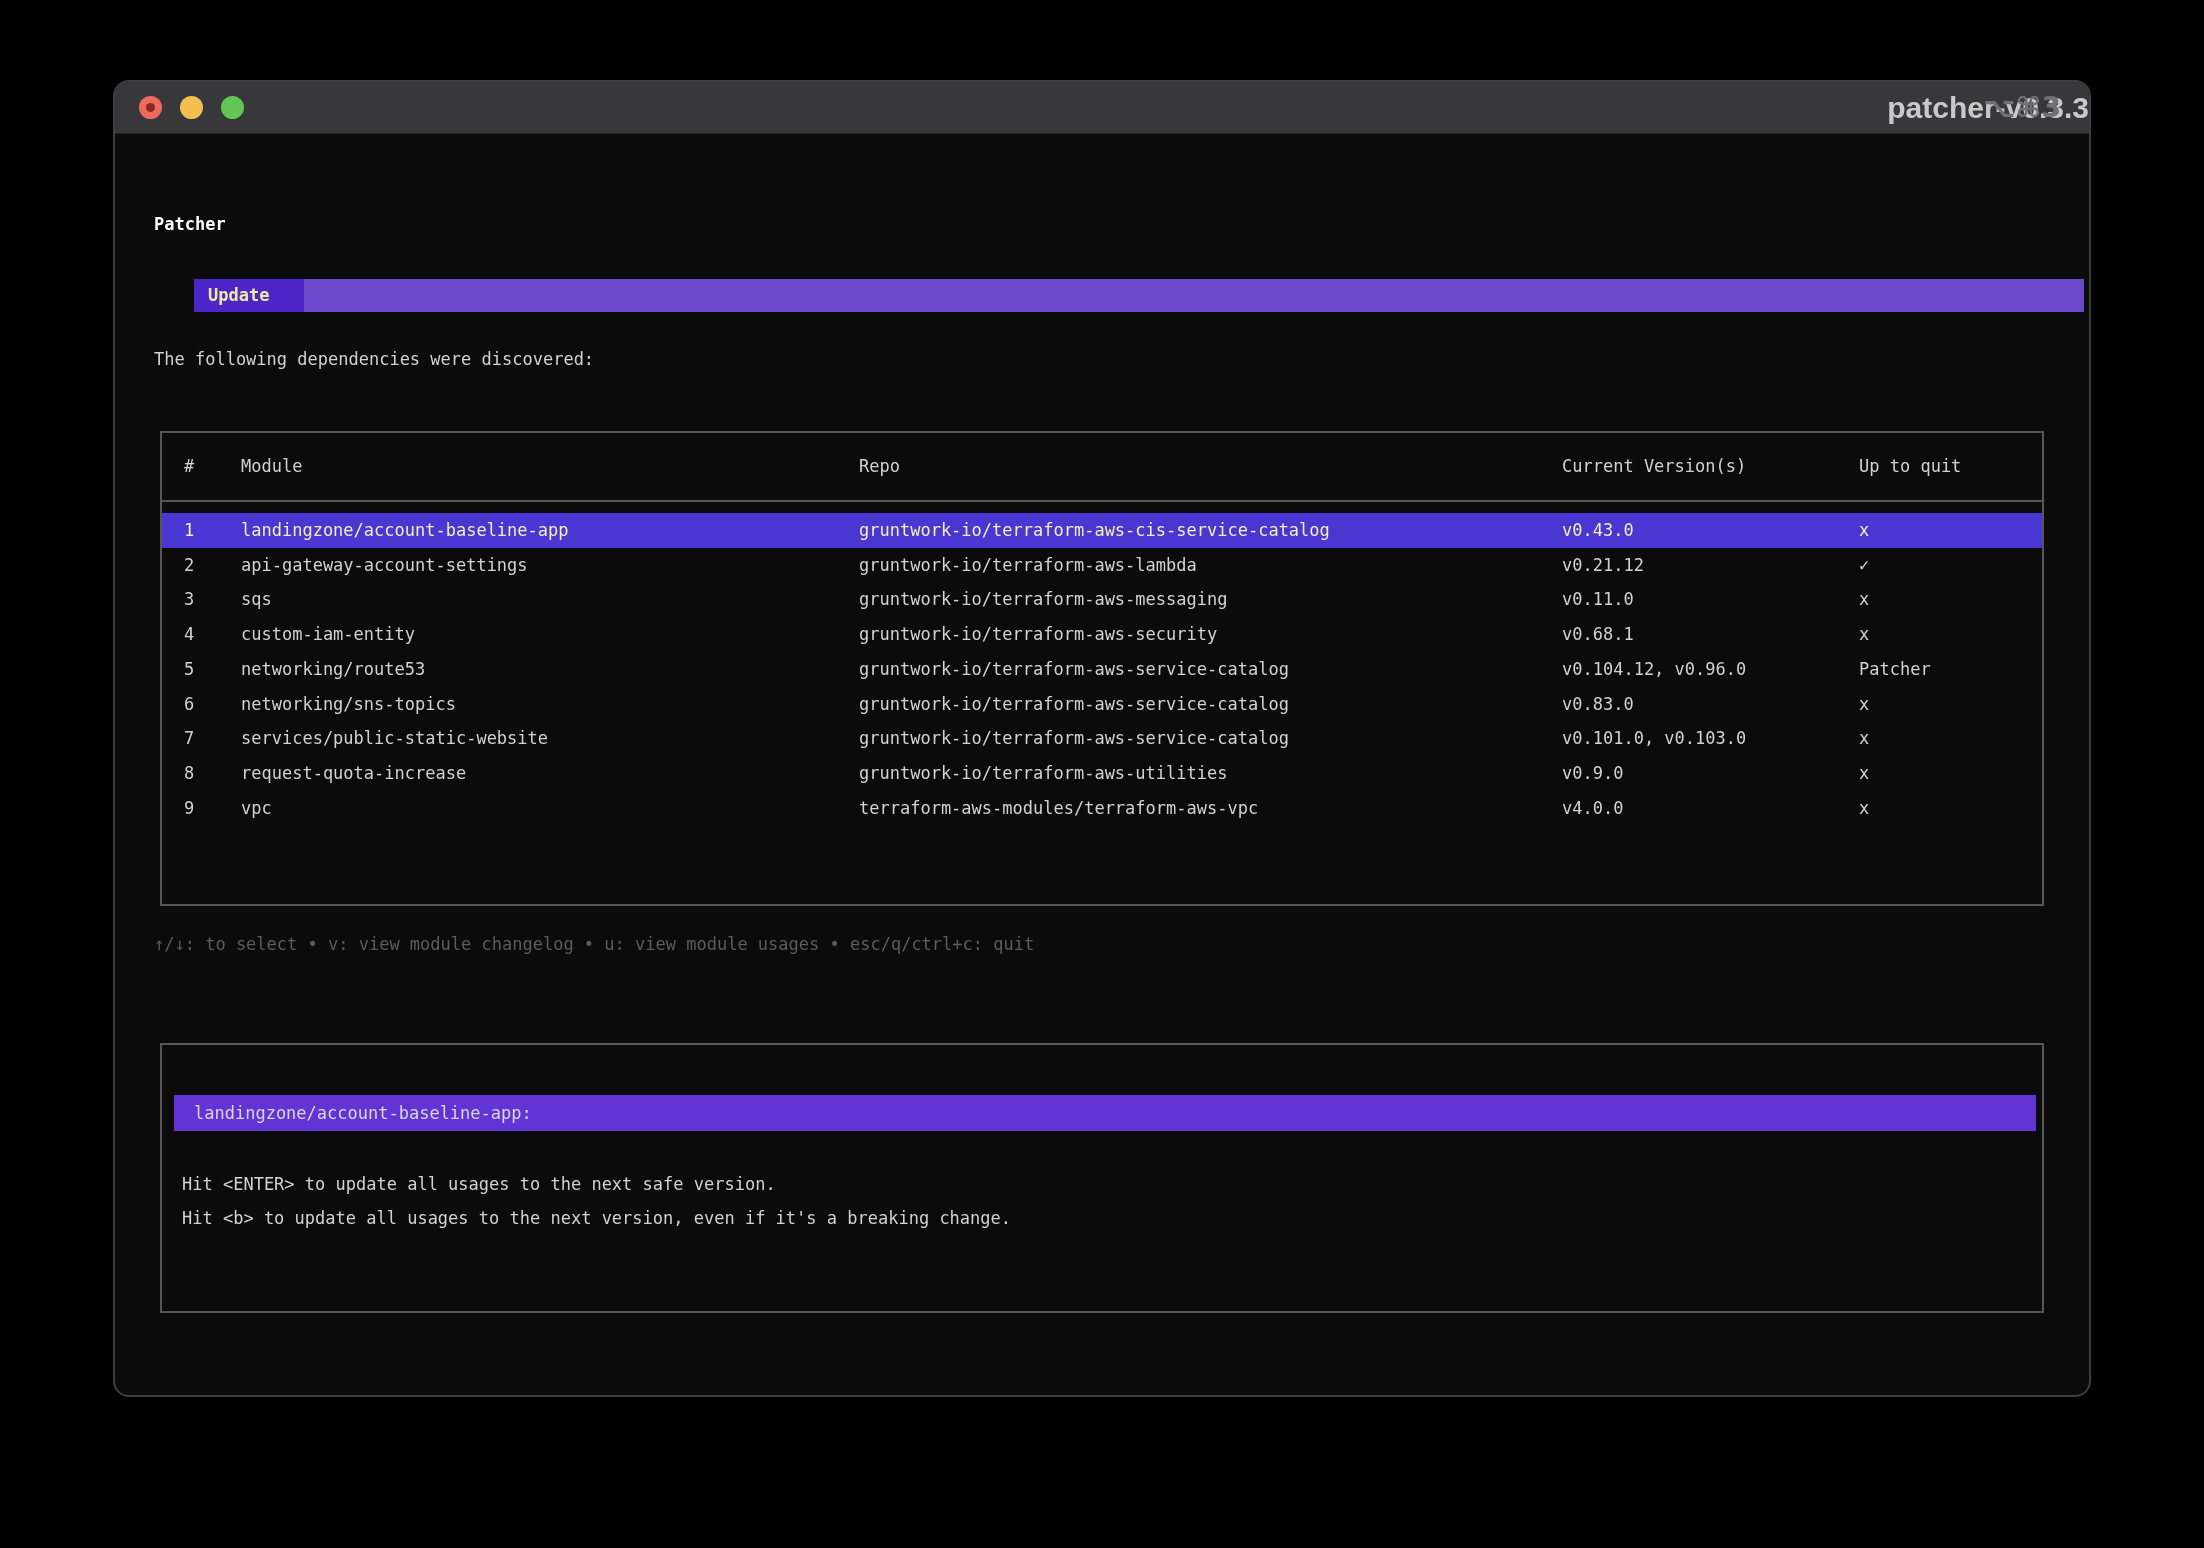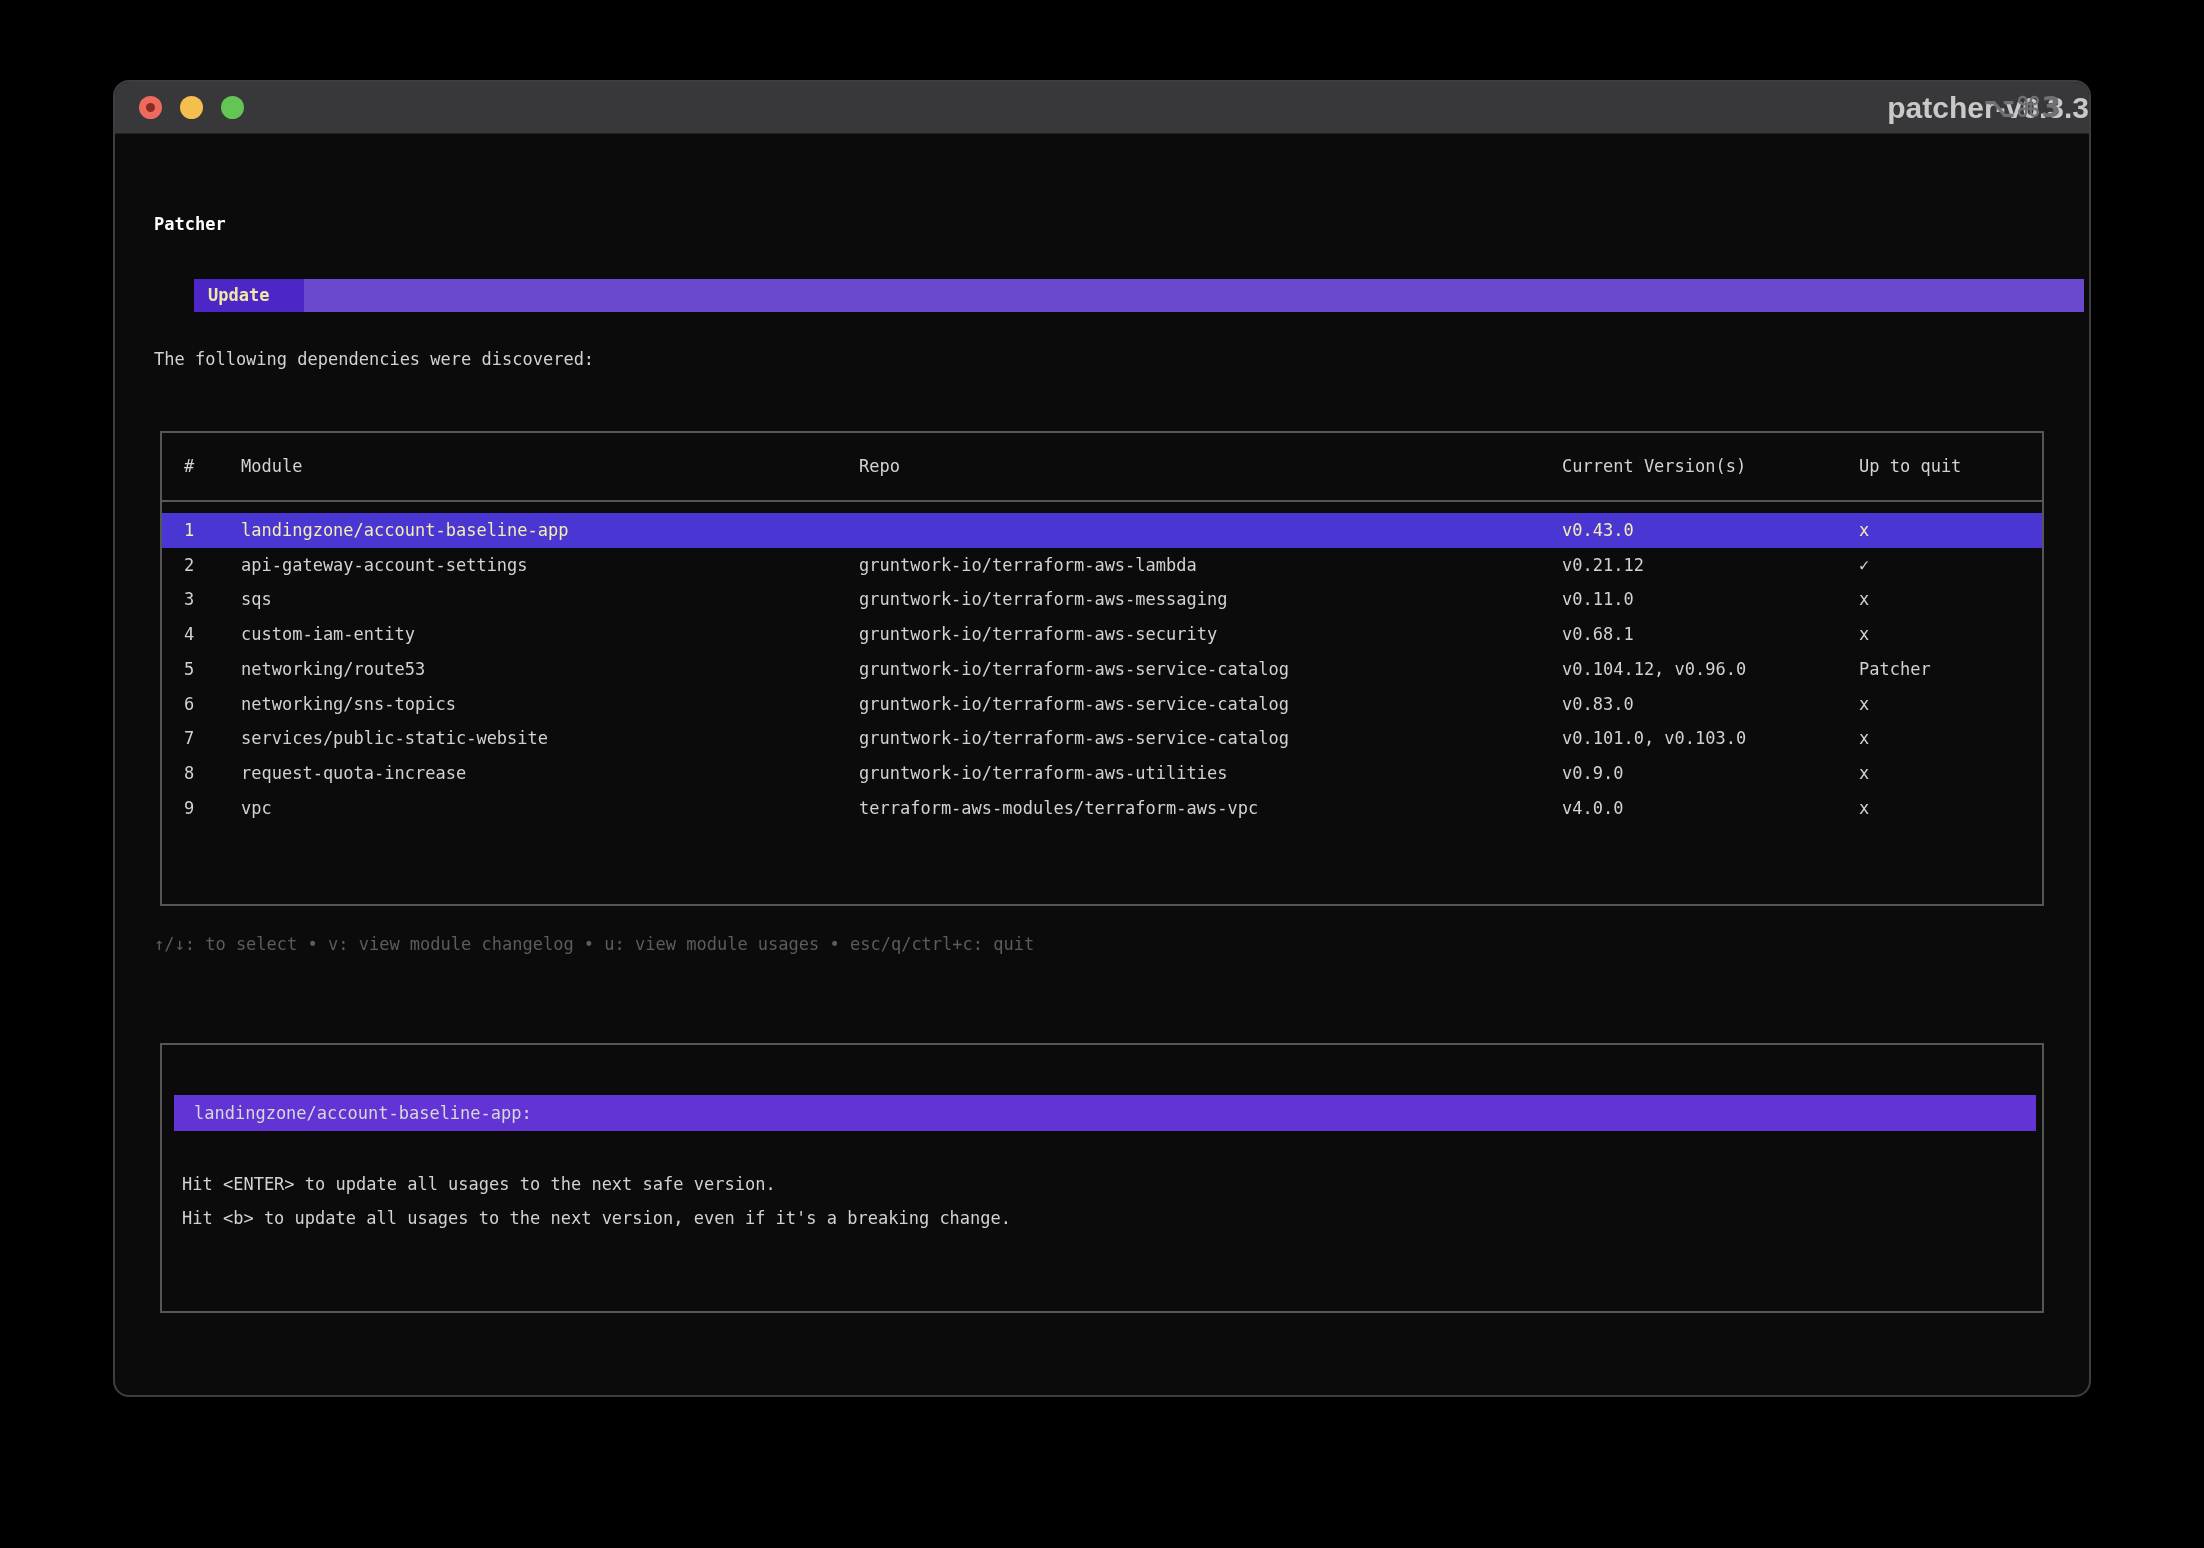--- a/index.html
+++ b/index.html
@@ -132,20 +132,21 @@
       <span class="thead-cell c-num">#</span>
       <span class="thead-cell c-module">Module</span>
       <span class="thead-cell c-repo">Repo</span>
       <span class="thead-cell c-version">Current Version(s)</span>
       <span class="thead-cell c-status">Up to quit</span>
       <div class="sep"></div>
       <div class="rows">
           <div class="trow selected" style="top: 0px;">
     <span class="cell c-num">1</span>
     <span class="cell c-module">landingzone/account-baseline-app</span>
+    <span class="cell c-repo">gruntwork-io/terraform-aws-cis-service-catalog</span>
     <span class="cell c-version">v0.43.0</span>
     <span class="cell c-status">x</span>
   </div>
           <div class="trow" style="top: 34.7px;">
     <span class="cell c-num">2</span>
     <span class="cell c-module">api-gateway-account-settings</span>
     <span class="cell c-repo">gruntwork-io/terraform-aws-lambda</span>
     <span class="cell c-version">v0.21.12</span>
     <span class="cell c-status">✓</span>
   </div>

